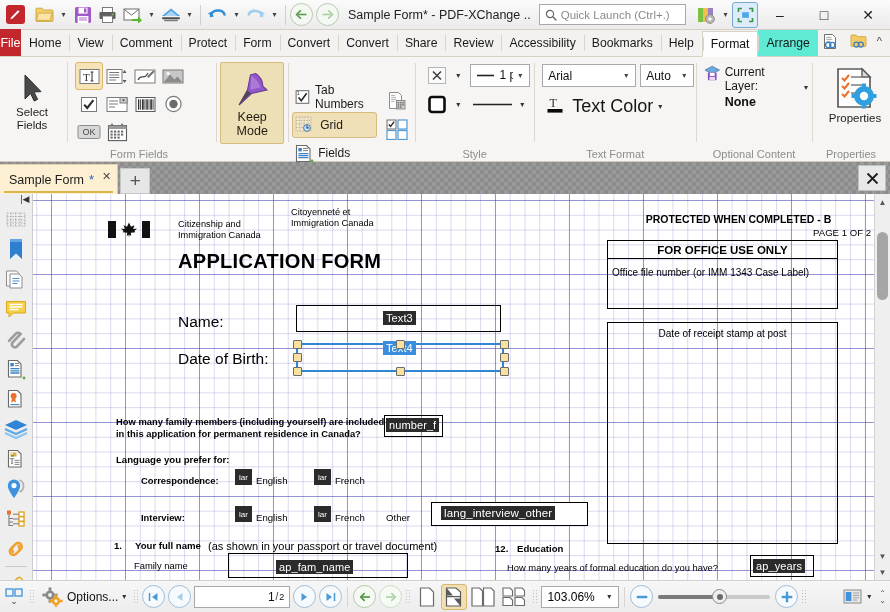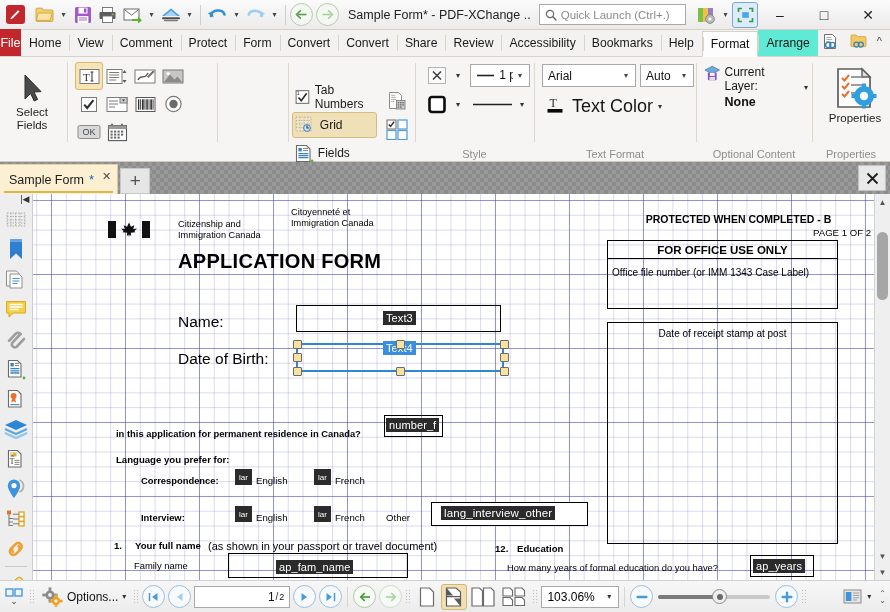--- a/index.html
+++ b/index.html
@@ -459,23 +459,34 @@
                   <rect x="10.5" y="10.6" width="2.2" height="2"></rect>
                   <rect x="14" y="10.6" width="2.2" height="2"></rect>
                   <rect x="3.5" y="13.6" width="2.2" height="2"></rect>
                   <rect x="7" y="13.6" width="2.2" height="2"></rect>
                   <rect x="10.5" y="13.6" width="2.2" height="2"></rect>
                 </g>
               </svg>
           </div>
         </div>
       </div>
+      <div class="rg-label" style="padding-left:62px;">Form Fields</div>
     </div>
 
     <div class="rgroup" style="width:76px;">
+      <div class="rg-body" style="justify-content:center;">
+        <div class="keepmode">
+          <svg width="38" height="38" viewBox="0 0 38 38">
+              <path d="M22.6 4.5 C26.6 7 29.6 11.5 30 17.5 L34 21 L18.5 24.5 L6 36 L14.5 21 L17.5 6z" fill="#9257c8" stroke="#6c3c96" stroke-width="1.1"></path>
+              <path d="M18 6.5 C22 9 26 13.6 27.5 18.5 L17.5 20.5z" fill="#ab7ad6"></path>
+              <path d="M6 36 L14.2 21.5 L17.8 24z" fill="#4b4b4b"></path>
+            </svg>
+          <div class="lbl"><span>Keep</span><br><span>Mode</span></div>
+        </div>
+      </div>
       <div class="rg-label">&nbsp;</div>
     </div>
 
     <div class="rgroup" style="width:136px;">
       <div class="rg-body" style="gap:2px;margin-top:22px;">
         <div style="display:flex;flex-direction:column;gap:2px;">
           <div class="toolrow">
             <svg width="20" height="18" viewBox="0 0 20 18">
                 <rect x="2.5" y="1.5" width="15" height="15" fill="#fff" stroke="#6b6b6b" stroke-width="1.2"></rect>
                 <text x="3.4" y="7" font-family="Liberation Sans, sans-serif" font-size="6" fill="#333">1</text>
@@ -820,21 +831,21 @@
           <div class="hnd" style="left:242px;top:140px;"></div>
           <div class="hnd" style="left:345px;top:140px;"></div>
           <div class="hnd" style="left:449px;top:140px;"></div>
           <div class="hnd" style="left:242px;top:153px;"></div>
           <div class="hnd" style="left:449px;top:153px;"></div>
           <div class="hnd" style="left:242px;top:167px;"></div>
           <div class="hnd" style="left:345px;top:167px;"></div>
           <div class="hnd" style="left:449px;top:167px;"></div>
 
           <div class="f" style="left:65px;top:216px;font-size:9.4px;line-height:11.5px;font-weight:bold;">
-            <br><span>in this application for permanent residence in Canada?</span>
+            <span>How many family members (including yourself) are included</span><br><span>in this application for permanent residence in Canada?</span>
           </div>
           <div class="fld-box" style="left:333px;top:215px;width:59px;height:22px;"></div>
           <div class="fld-name" style="left:335px;top:218px;font-size:11px;">number_f</div>
 
           <div class="f" style="left:65px;top:254px;font-size:9.6px;font-weight:bold;">Language you prefer for:</div>
 
           <div class="f" style="left:90px;top:275px;font-size:9.4px;font-weight:bold;">Correspondence:</div>
           <div style="position:absolute;left:184px;top:269px;width:17px;height:16px;background:#2b2b2b;color:#fff;font-size:8px;display:flex;align-items:center;justify-content:center;">lar</div>
           <div class="f" style="left:205px;top:275px;font-size:9.6px;">English</div>
           <div style="position:absolute;left:263px;top:269px;width:17px;height:16px;background:#2b2b2b;color:#fff;font-size:8px;display:flex;align-items:center;justify-content:center;">lar</div>

